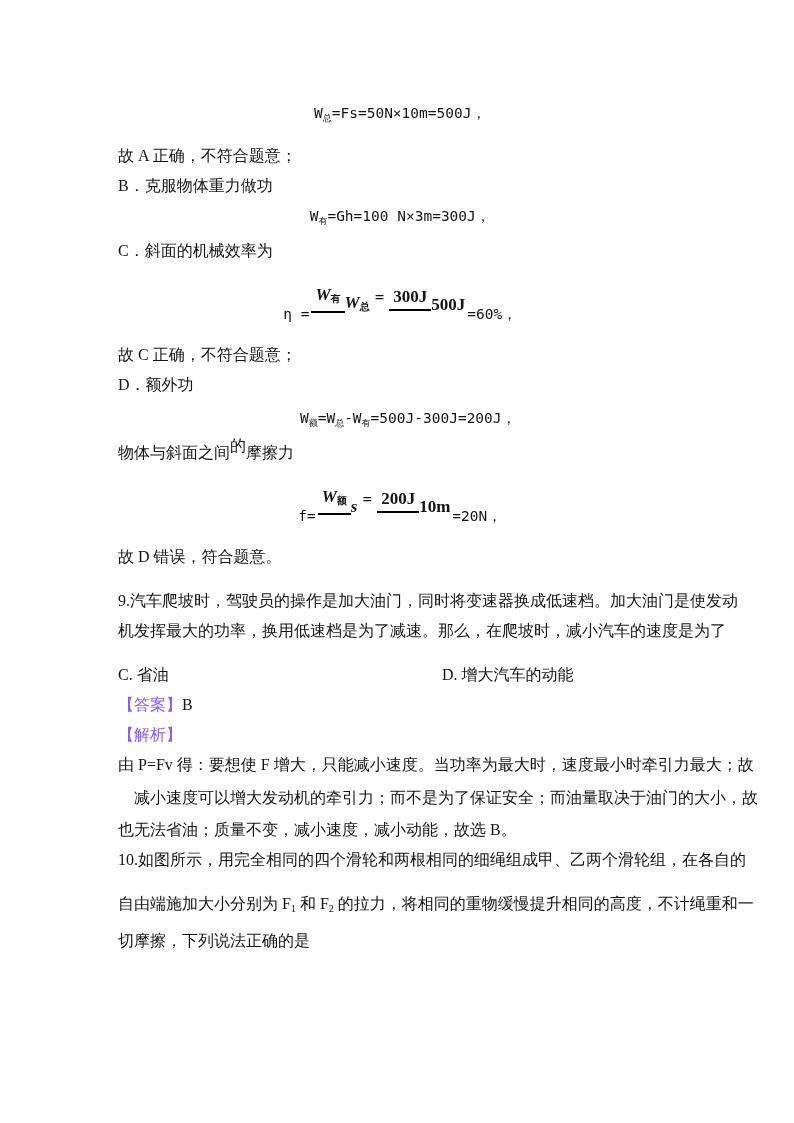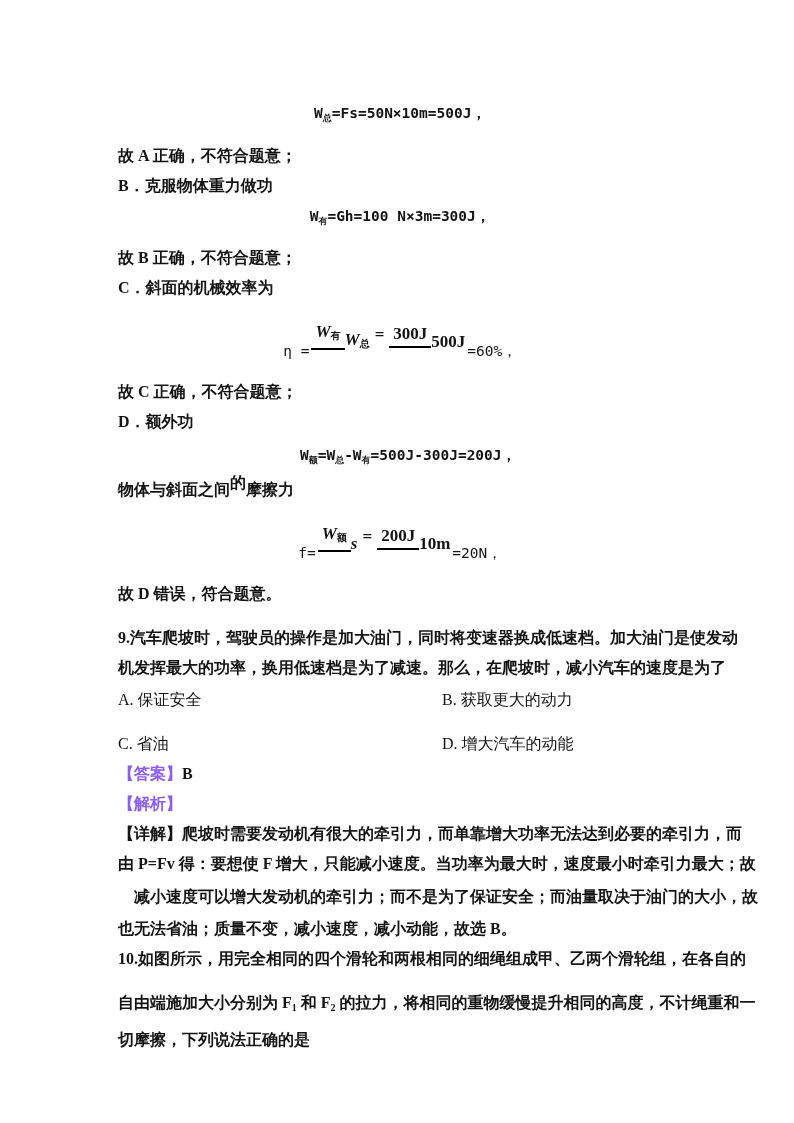--- a/index.html
+++ b/index.html
@@ -7,21 +7,21 @@
     position:relative;
     width:794px; height:1123px;
     margin:0 auto;
     background:#ffffff;
     box-sizing:border-box;
     padding:98px 112px 0 118px;
     font-family:"Liberation Serif", serif;
     color:#141414;
     font-size:16px;
   }
-  .line { line-height:30px; white-space:nowrap;font-weight:bold; }
+  .line { line-height:30px; white-space:nowrap; }
   .center { text-align:center; }
   .mono { font-family:"DejaVu Sans Mono", monospace; font-size:14.5px; }
   .csub { font-size:9px; vertical-align:-3px; letter-spacing:0; }
   .blue { color:#8b5cf6; }
   .raised { position:relative; top:-7px; }
   .fsub { font-size:10px; vertical-align:-3px; }
 
   .mt2{margin-top:2px;} .mt3{margin-top:3px;margin-left:16px;}
   .mt5{margin-top:14px;} .mt7{margin-top:7px;} .mt8{margin-top:8px;}
 
@@ -59,21 +59,20 @@
   </div>
 
   <div class="line mt8">故 A 正确，不符合题意；</div>
 
   <div class="line">B．克服物体重力做功</div>
 
   <div class="line center mono">
     <span>W</span><sub class="csub">有</sub><span>=Gh=100 N×3m=300J，</span>
   </div>
 
-  <div class="line mt7">故 B 正确，不符合题意；</div>
 
   <div class="line">C．斜面的机械效率为</div>
 
   <div class="fracline">
     <span class="fr-lead">η =</span>
     <span class="frac">
       <span class="num"><i>W</i><sub class="csub">有</sub></span>
       <span class="den"><i>W</i><sub class="csub">总</sub></span>
     </span>
     <span class="fr-eq">=</span>
@@ -108,38 +107,33 @@
       <span class="den">10m</span>
     </span>
     <span class="fr-tail">=20N，</span>
   </div>
 
   <div class="line mt5">故 D 错误，符合题意。</div>
 
   <div class="line mt5">9.汽车爬坡时，驾驶员的操作是加大油门，同时将变速器换成低速档。加大油门是使发动</div>
   <div class="line">机发挥最大的功率，换用低速档是为了减速。那么，在爬坡时，减小汽车的速度是为了</div>
 
-  <div class="opt-row mt2">
-    <div class="opt-left">A. 保证安全</div>
-    <div>B. 获取更大的动力</div>
-  </div>
   <div class="opt-row mt5">
     <div class="opt-left">C. 省油</div>
     <div>D. 增大汽车的动能</div>
   </div>
 
   <div class="line">
     <span class="blue">【答案】</span><span>B</span>
   </div>
 
   <div class="line">
     <span class="blue">【解析】</span>
   </div>
 
-  <div class="line">【详解】爬坡时需要发动机有很大的牵引力，而单靠增大功率无法达到必要的牵引力，而</div>
   <div class="line">由 P=Fv 得：要想使 F 增大，只能减小速度。当功率为最大时，速度最小时牵引力最大；故</div>
   <div class="line mt3">减小速度可以增大发动机的牵引力；而不是为了保证安全；而油量取决于油门的大小，故</div>
   <div class="line mt2">也无法省油；质量不变，减小速度，减小动能，故选 B。</div>
 
   <div class="line">10.如图所示，用完全相同的四个滑轮和两根相同的细绳组成甲、乙两个滑轮组，在各自的</div>
   <div class="line mt5">
     <span>自由端施加大小分别为 F</span><sub class="fsub">1</sub><span> 和 F</span><sub class="fsub">2</sub><span> 的拉力，将相同的重物缓慢提升相同的高度，不计绳重和一</span>
   </div>
   <div class="line mt2">切摩擦，下列说法正确的是</div>
 

